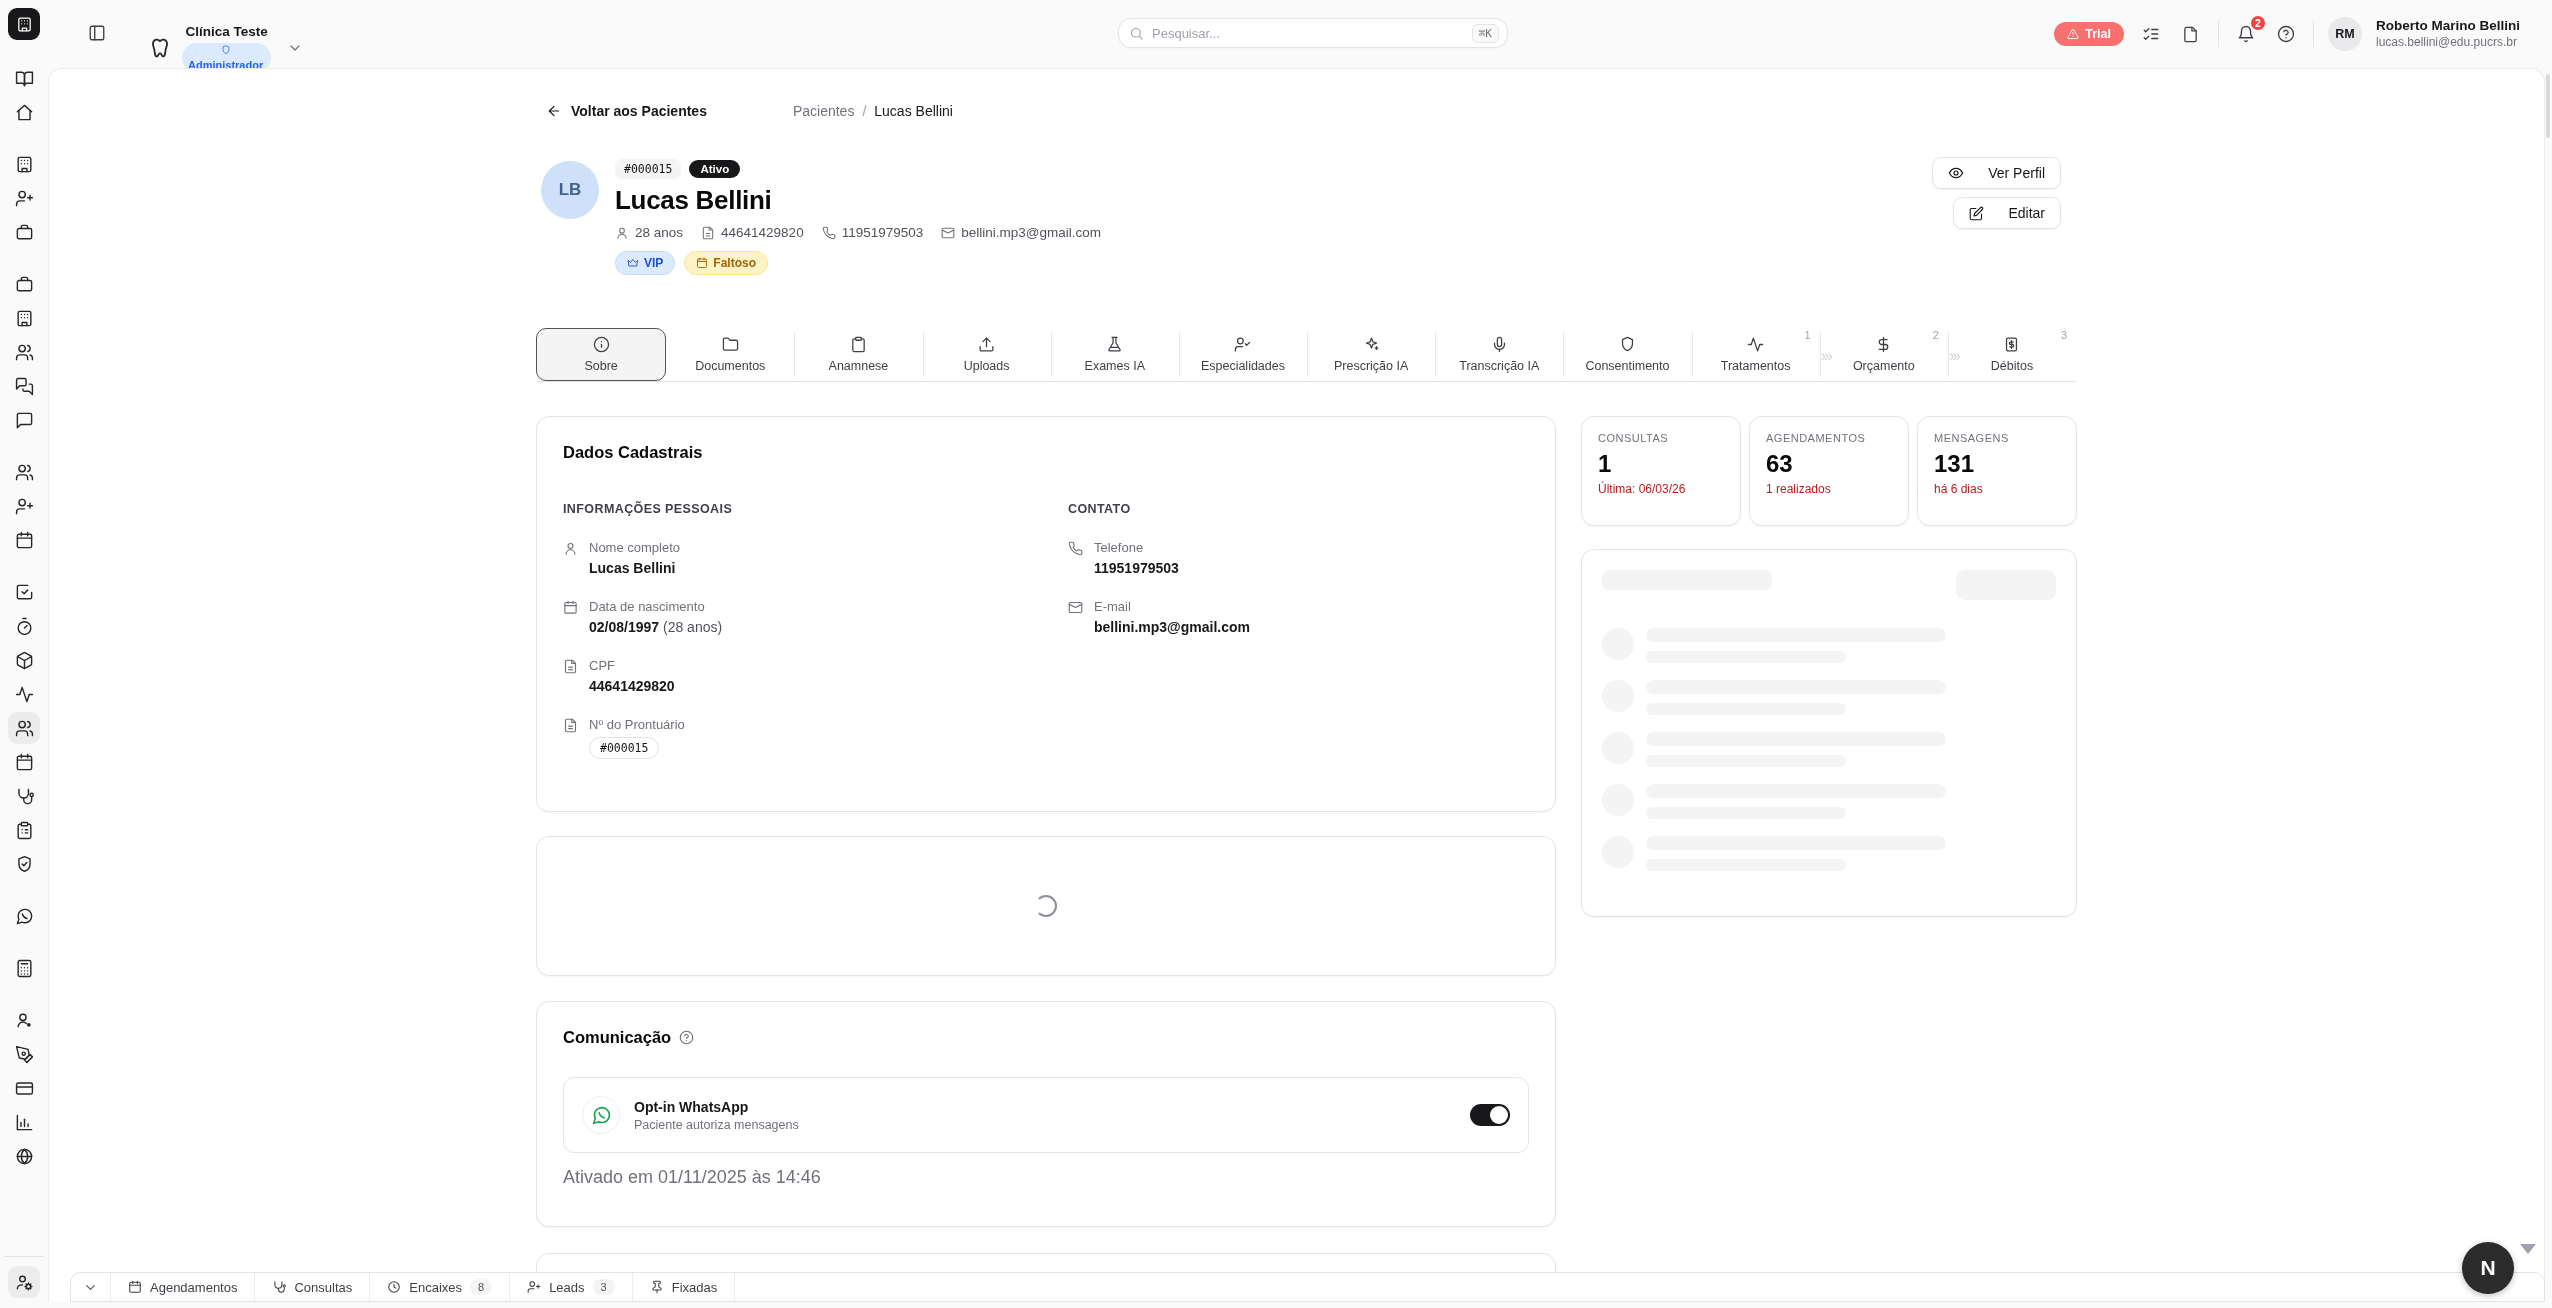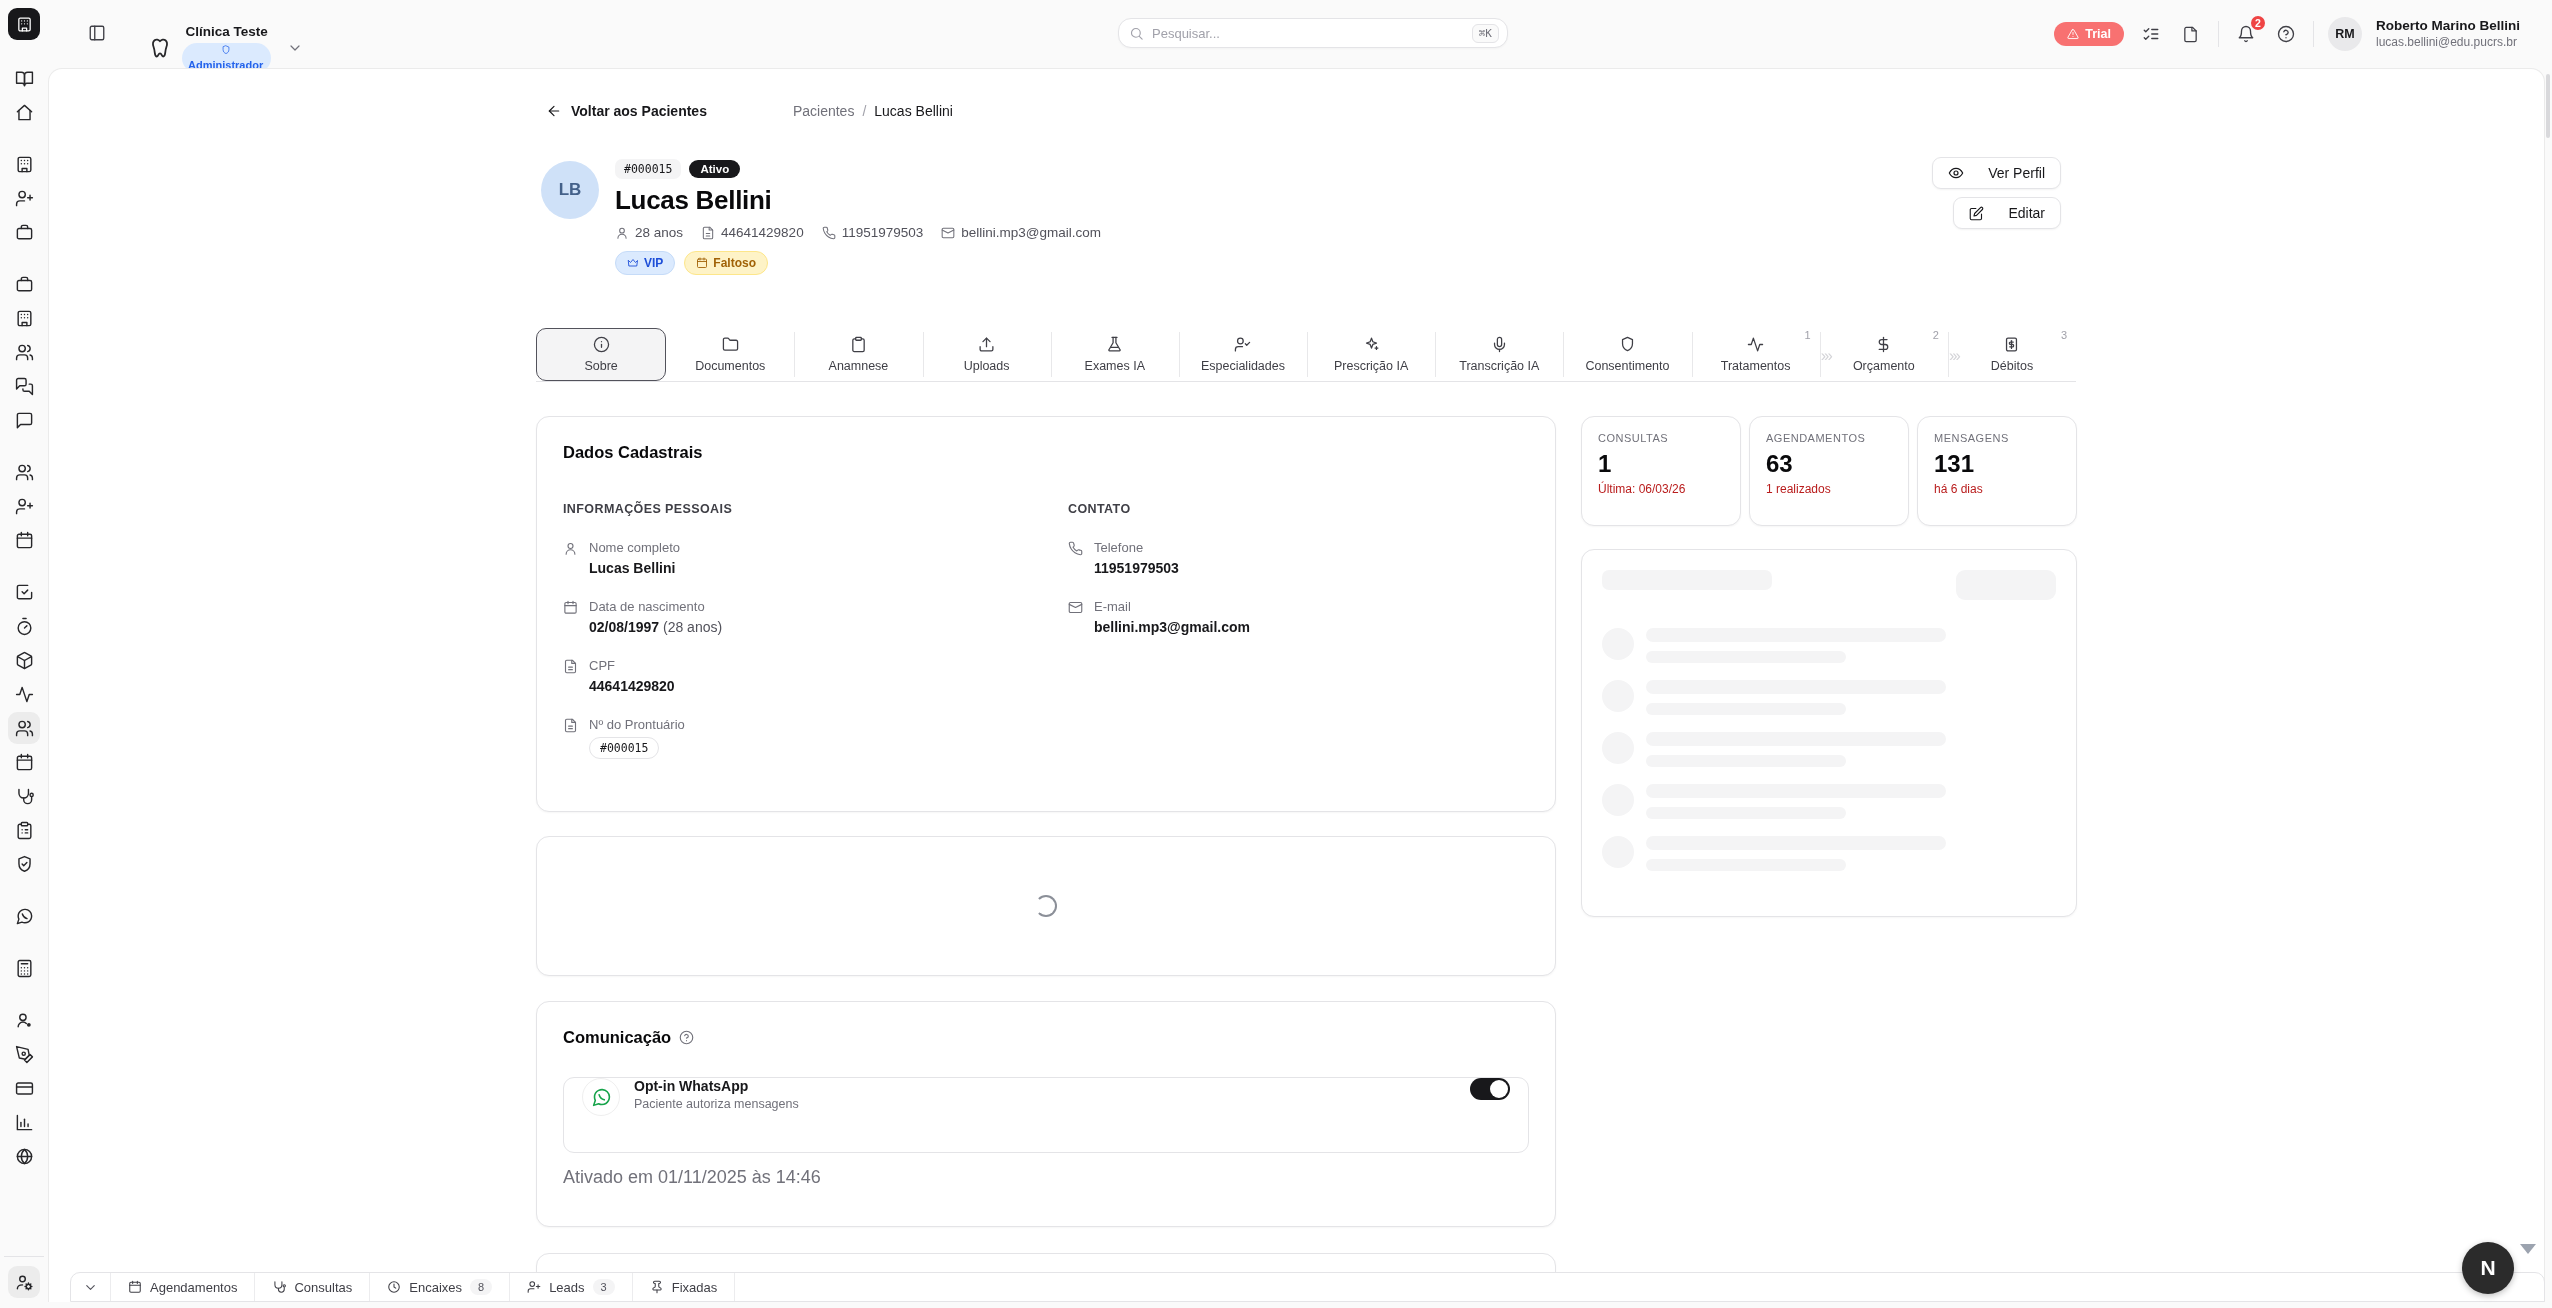--- a/index.html
+++ b/index.html
@@ -106,21 +106,21 @@
   .skel-row { display:flex; gap:12px; margin-bottom:17px; }
   .skel-circle { width:32px; height:32px; border-radius:50%; background:#f4f4f5; flex:none; }
 
   .spinner-card { left:487px; top:767px; width:1020px; height:140px; display:flex; align-items:center; justify-content:center; }
   .spinner { width:22px; height:22px; border-radius:50%; border:2.5px solid #8b8f98; border-left-color:transparent; animation:spin 1s linear infinite; }
   @keyframes spin { to { transform:rotate(360deg); } }
 
   .comm-card { left:487px; top:932px; width:1020px; height:226px; padding:26px; }
   .comm-title-row { display:flex; align-items:center; gap:8px; }
   .comm-help { color:#71717a; cursor:pointer; }
-  .optin-box { margin-top:30px; border:1px solid #e4e4e7; border-radius:11px; height:76px; display:flex; align-items:flex-start; padding:0 18px; gap:14px; }
+  .optin-box { margin-top:30px; border:1px solid #e4e4e7; border-radius:11px; height:76px; display:flex; align-items:center; padding:0 18px; gap:14px; }
   .wa-circle { width:38px; height:38px; border-radius:50%; background:#fff; border:1px solid #efefef; display:flex; align-items:center; justify-content:center; color:#16a34a; }
   .optin-title { font-size:14px; font-weight:700; color:#18181b; }
   .optin-sub { margin-top:3px; font-size:12.5px; color:#71717a; }
   .optin-texts { flex:1; }
   .toggle { width:40px; height:22px; border-radius:999px; background:#18181b; position:relative; cursor:pointer; flex:none; }
   .toggle::after { content:""; position:absolute; top:2px; right:2px; width:18px; height:18px; border-radius:50%; background:#fff; }
   .comm-note { margin-top:14px; font-size:18px; color:#71717a; }
 
   .ghost-card { left:487px; top:1184px; width:1020px; height:80px; }
 

